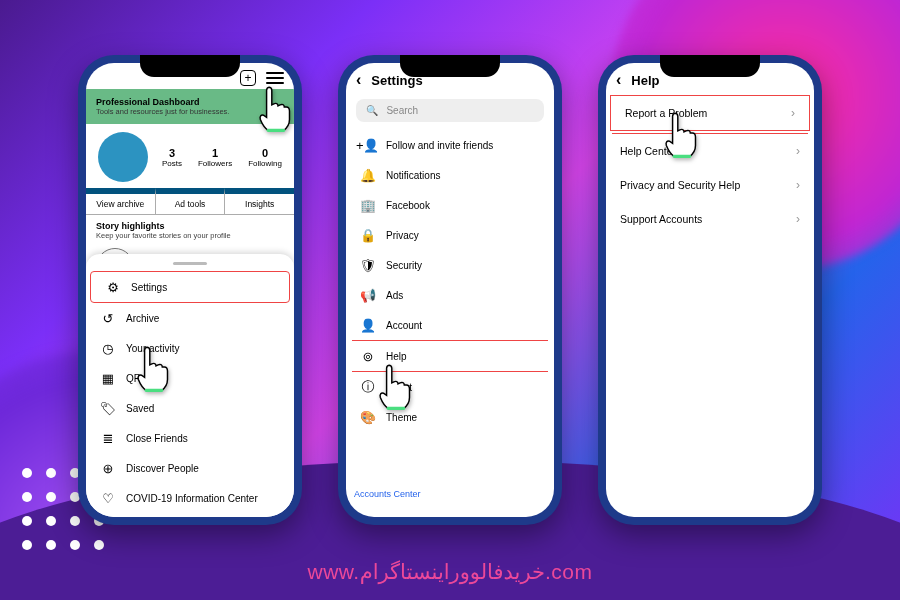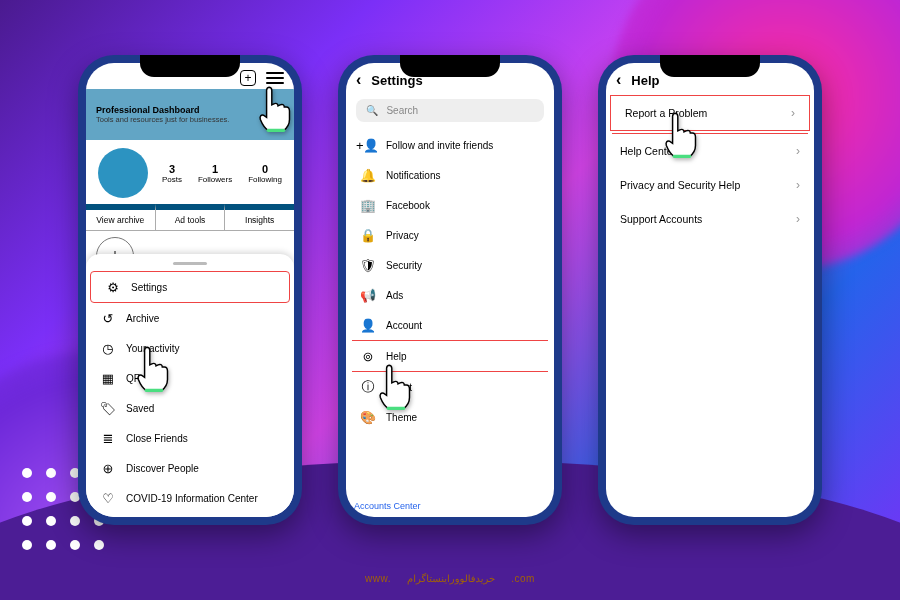--- a/index.html
+++ b/index.html
@@ -41,21 +41,21 @@
     border-radius:36px; padding:8px; position:relative;
     box-shadow:0 10px 30px rgba(0,0,0,.4);
   }
   .screen { width:100%; height:100%; background:#fff; border-radius:28px; overflow:hidden; position:relative; font-size:10px; color:#000; }
   .notch { position:absolute; top:0; left:50%; transform:translateX(-50%); width:100px; height:22px; background:#000; border-radius:0 0 14px 14px; z-index:5; }
   .dimmed { filter:brightness(.78); }
   .topbar { display:flex; justify-content:flex-end; gap:10px; padding:8px 10px 4px; align-items:center; height:26px; }
   .topbar .sq { width:16px; height:16px; border:1.5px solid #000; border-radius:4px; display:flex; align-items:center; justify-content:center; font-size:12px; line-height:1; }
   .topbar .burger { width:18px; display:flex; flex-direction:column; gap:3px; }
   .topbar .burger span { height:2px; background:#000; border-radius:1px; }
-  .dash { background:#7dd3fc; padding:16px 10px; }
+  .dash { background:#86efac; padding:8px 10px; }
   .dash .t { font-weight:600; font-size:9px; }
   .dash .s { font-size:7.5px; color:#444; }
   .prof { display:flex; gap:14px; padding:8px 12px 6px; align-items:center; }
   .avatar { width:50px; height:50px; border-radius:50%; background:#38bdf8; }
   .stats { display:flex; gap:16px; }
   .stat { text-align:center; }
   .stat .n { font-weight:600; font-size:11px; }
   .stat .l { font-size:8px; }
   .editbtn { margin:4px 10px; border:1px solid #ccc; border-radius:4px; text-align:center; padding:4px; font-size:9px; }
   .tabs3 { display:flex; }
@@ -67,33 +67,33 @@
   .pluscircle { width:38px; height:38px; border:1px solid #999; border-radius:50%; display:flex; align-items:center; justify-content:center; margin:6px 10px; font-size:18px; color:#555; }
   .sheet { position:absolute; bottom:0; left:0; right:0; background:#fff; border-top-left-radius:14px; border-top-right-radius:14px; padding:8px 0 4px; box-shadow:0 -2px 6px rgba(0,0,0,.15); }
   .sheet-handle { width:34px; height:3px; background:#bbb; border-radius:2px; margin:0 auto 6px; }
   .row { display:flex; align-items:center; gap:10px; padding:7px 14px; font-size:10px; }
   .hlrow { border:1px solid #ef4444; border-radius:4px; margin:0 4px; }
   .ico { width:16px; height:16px; display:flex; align-items:center; justify-content:center; font-size:13px; }
   .header2 { display:flex; align-items:center; padding:8px 10px 6px; gap:10px; font-weight:700; font-size:13px; }
   .back { font-size:16px; }
   .searchbox { margin:4px 10px 8px; background:#eee; border-radius:8px; padding:6px 10px; display:flex; align-items:center; gap:8px; font-size:10px; color:#888; }
   .redline { height:1px; background:#ef4444; margin:0 6px; }
-  .footer { position:absolute; bottom:4px; left:8px; right:8px; font-size:8px; color:#666; }
+  .footer { position:absolute; bottom:16px; left:8px; right:8px; font-size:8px; color:#666; }
   .footer .al { color:#2563eb; font-size:9px; font-weight:500; margin-bottom:2px; }
   .helprow { display:flex; align-items:center; justify-content:space-between; padding:10px 14px; font-size:10.5px; }
   .chev { color:#999; font-size:12px; }
   .redbox { border:1px solid #ef4444; margin:0 4px 2px; }
   .pointer {
     position:absolute; width:42px; height:52px; pointer-events:none; z-index:20;
   }
   .pointer svg { width:100%; height:100%; filter:drop-shadow(1px 2px 2px rgba(0,0,0,.3)); }
   .watermark {
     position:absolute; bottom:16px; left:50%; transform:translateX(-50%);
-    color:#a16207; font-size:10px; font-weight:300; letter-spacing:.5px;
-    display:flex; align-items:center; gap:16px;
+    color:#ec4899; font-size:21px; font-weight:300; letter-spacing:.5px;
+    display:flex; align-items:center; gap:0;
   }
   .watermark .fa { font-family: Tahoma, Arial; }
 </style>
 </head>
 <body>
 
 <div class="bg-blob2"></div>
 <div class="bg-blob1"></div>
 <div class="bg-curve"></div>
 <div class="dots">
@@ -148,20 +148,24 @@
                 <div class="n">0</div>
                 <div class="l">Following</div>
               </div>
           </div>
         </div>
         <div class="tabs3">
           <div>View archive</div>
           <div>Ad tools</div>
           <div>Insights</div>
         </div>
+        <div class="highl">
+          <div class="t">Story highlights</div>
+          <div class="s">Keep your favorite stories on your profile</div>
+        </div>
         <div class="pluscircle">+</div>
       </div>
       <div class="sheet">
         <div class="sheet-handle"></div>
         <div class="row hlrow">
             <span class="ico">⚙</span>
             <span>Settings</span>
           </div>
         <div class="row">
             <span class="ico">↺</span>

